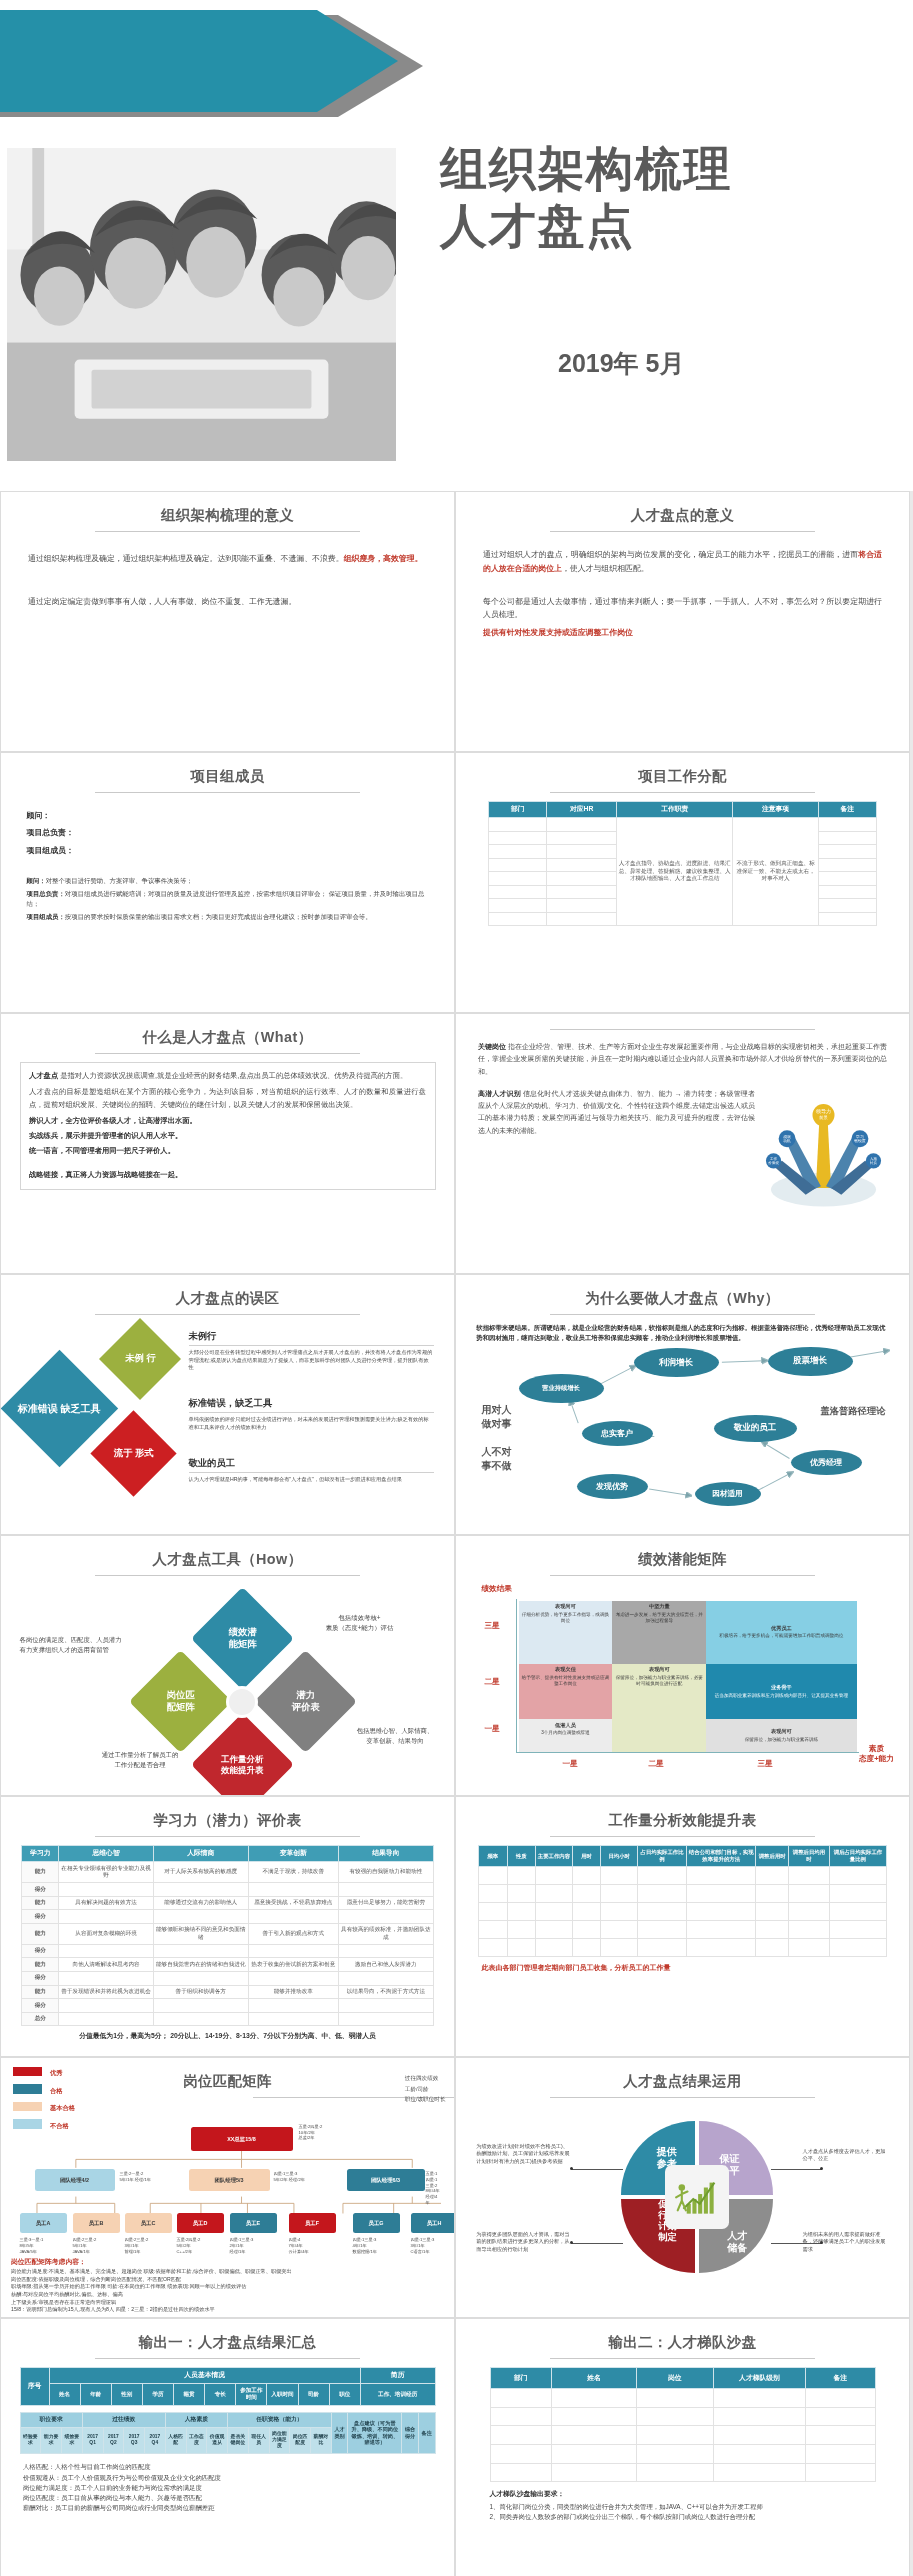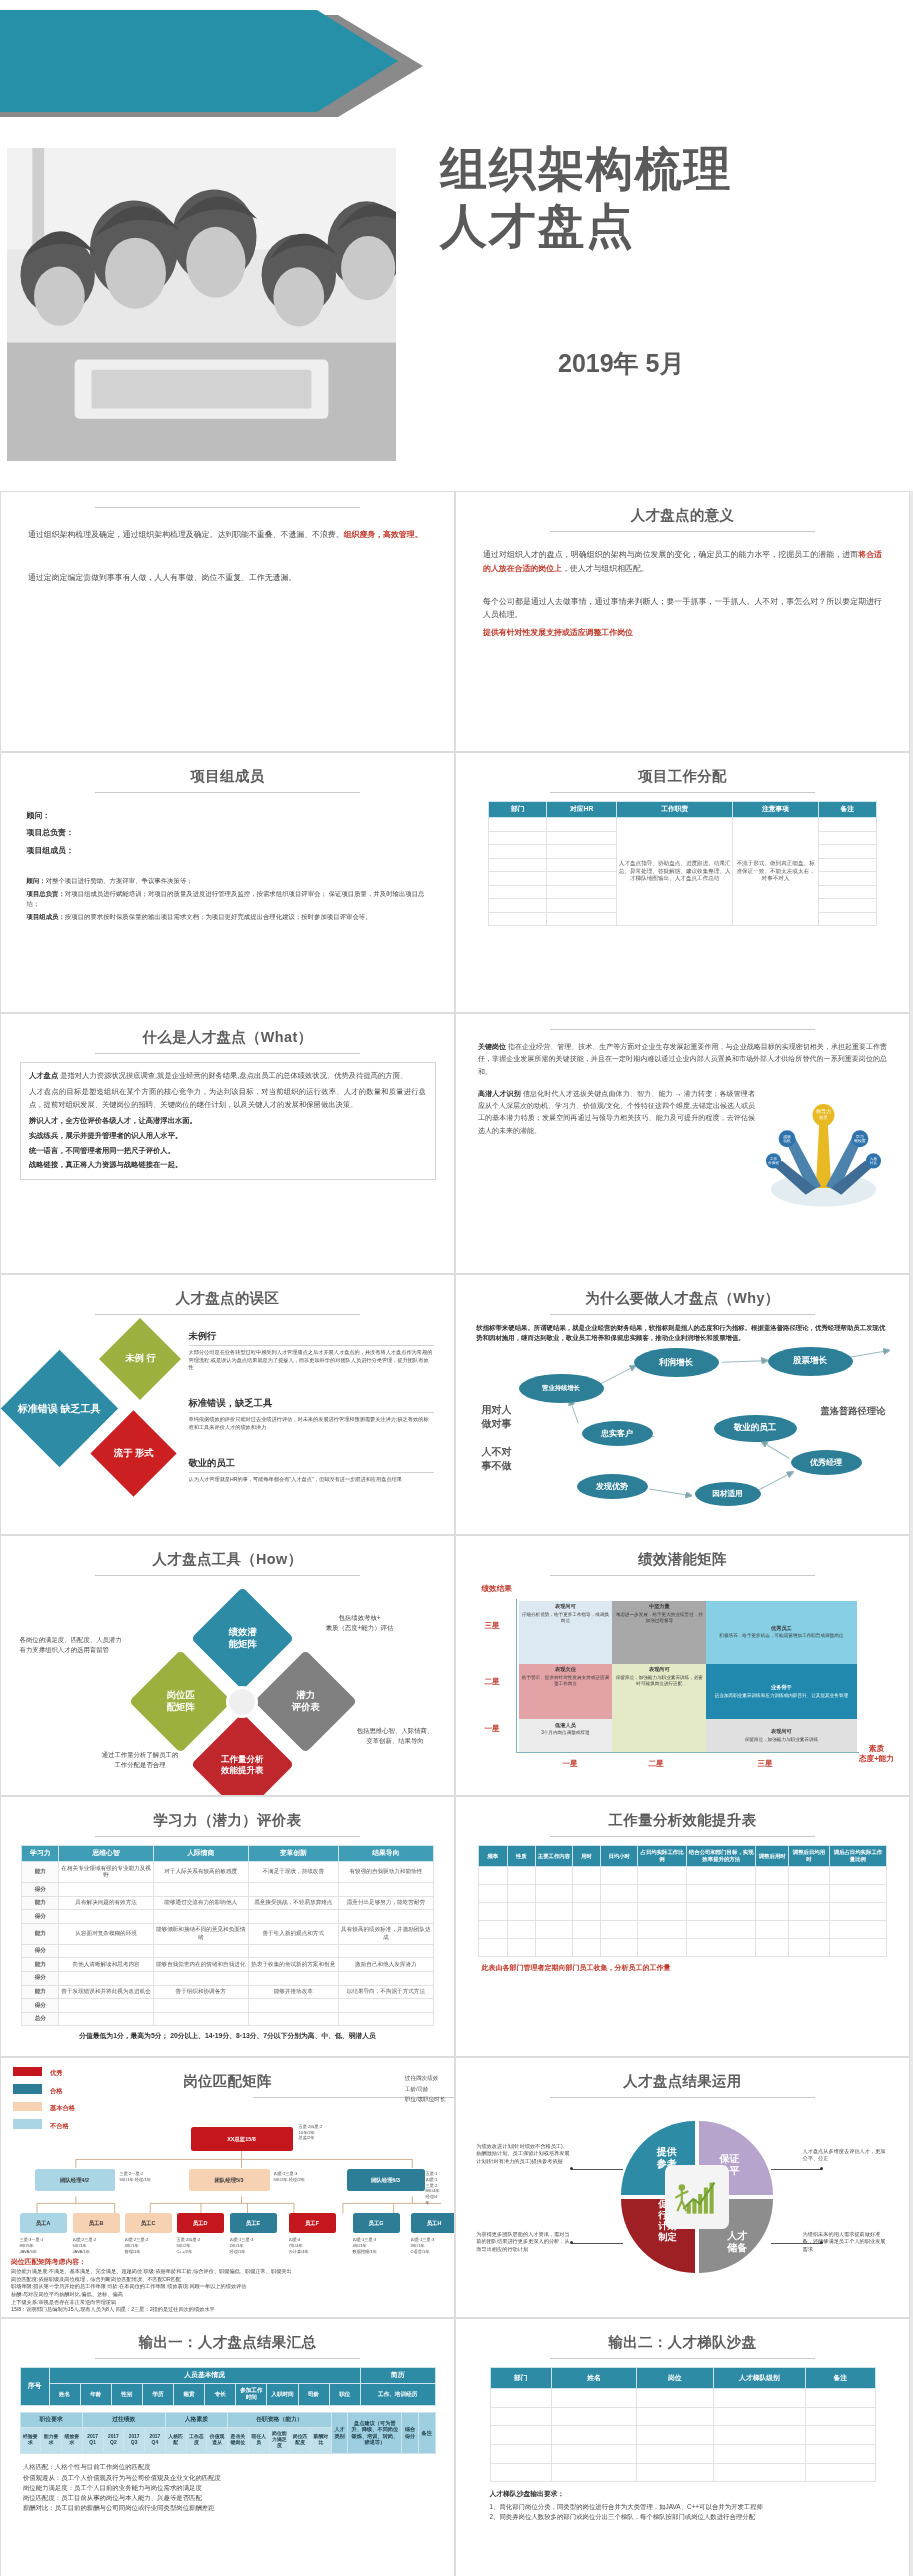--- a/index.html
+++ b/index.html
@@ -151,20 +151,21 @@
     </div>
 
     <div class="ctitle">
       <div>组织架构梳理</div>
       <div>人才盘点</div>
     </div>
     <div class="cdate">2019年 5月</div>
   </section>
 
   <section class="slide">
+    <div class="s-title">组织架构梳理的意义</div>
     <div class="s-rule"></div>
     <div style="padding:12px 13.5px 0;">
       <p class="body-txt">
         <span>通过组织架构梳理及确定，通过组织架构梳理及确定。达到职能不重叠、不遗漏、不浪费。</span><span class="red">组织瘦身，高效管理。</span>
       </p>
       <p class="body-txt" style="margin-top:29px;">通过定岗定编定责做到事事有人做，人人有事做、岗位不重复、工作无遗漏。</p>
     </div>
   </section>
 
   <section class="slide">
@@ -274,21 +275,21 @@
     <div class="s-rule"></div>
     <div style="border:0.8px solid #d5d5d5;padding:6.8px 8.5px;margin:0 5px;">
       <p class="body-txt" style="font-size:7.3px;">
         <span class="b">人才盘点</span>
         <span>是指对人力资源状况摸底调查,就是企业经营的财务结果,盘点出员工的总体绩效状况、优势及待提高的方面。</span>
       </p>
       <p class="body-txt" style="font-size:7.3px;margin-top:3.4px;">人才盘点的目标是塑造组织在某个方面的核心竞争力，为达到该目标，对当前组织的运行效率、人才的数量和质量进行盘点，提前对组织发展、关键岗位的招聘、关键岗位的继任计划，以及关键人才的发展和保留做出决策。</p>
       <p class="body-txt b" style="font-size:7.3px;margin-top:3.4px;">辨识人才，全方位评价各级人才，让高潜浮出水面。</p>
       <p class="body-txt b" style="font-size:7.3px;margin-top:2.5px;">实战练兵，展示并提升管理者的识人用人水平。</p>
       <p class="body-txt b" style="font-size:7.3px;margin-top:2.5px;">统一语言，不同管理者用同一把尺子评价人。</p>
-      <p class="body-txt b" style="font-size:7.3px;margin-top:1px;">战略链接，真正将人力资源与战略链接在一起。</p>
+      <p class="body-txt b" style="font-size:7.3px;margin-top:11px;">战略链接，真正将人力资源与战略链接在一起。</p>
     </div>
   </section>
 
   <section class="slide">
     <div class="s-rule"></div>
     <div style="padding:3.4px 8.5px 0;">
       <p class="body-txt" style="font-size:7px;">
         <span class="b">关键岗位</span>
         <span>指在企业经营、管理、技术、生产等方面对企业生存发展起重要作用，与企业战略目标的实现密切相关，承担起重要工作责任，掌握企业发展所需的关键技能，并且在一定时期内难以通过企业内部人员置换和市场外部人才供给所替代的一系列重要岗位的总和。</span>
       </p>

